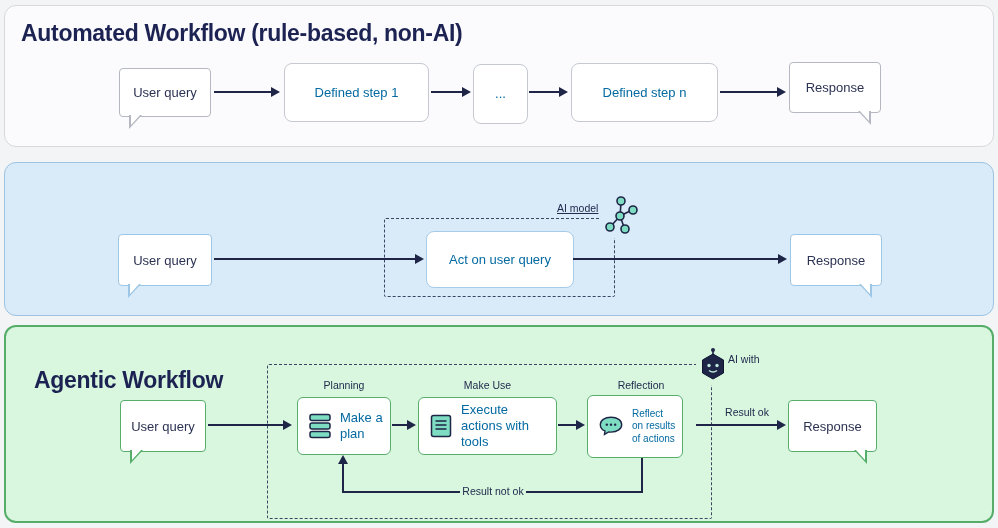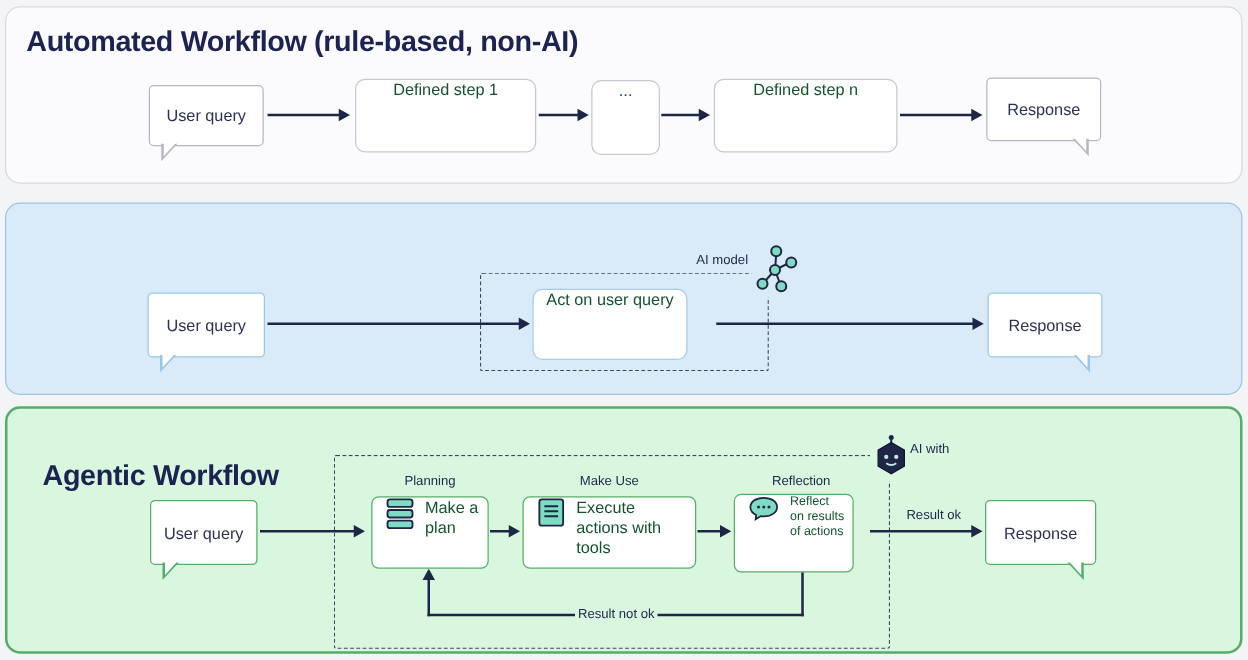--- a/index.html
+++ b/index.html
@@ -8,22 +8,22 @@
   #stage { position:relative; width:998px; height:528px; overflow:hidden; background:#f3f4f6; }
 
   .panel { position:absolute; left:4px; width:990px; border-radius:12px; }
   .sec1 { top:5px;   height:142px; background:#fbfbfd; border:1px solid #d8d9de; --bc:#b5b8c2; --nb:#c6c9d2; }
   .sec2 { top:162px; height:154px; background:#d9eaf8; border:1.5px solid #9cc3e3; --bc:#9cc6e6; --nb:#a6cce9; }
   .sec3 { top:325px; height:198px; background:#d8f7de; border:2px solid #55ad69; --bc:#56ae6a; --nb:#56ae6a; }
 
   .title { position:absolute; font-size:23px; font-weight:700; color:#1c2352; letter-spacing:-0.3px; }
 
   .node { position:absolute; background:#fff; border:1px solid var(--nb); border-radius:8px;
-          display:flex; justify-content:center; text-align:center;
-          font-size:13px; color:#14532d; line-height:1.22; }
+          display:flex; align-items:center; justify-content:center; text-align:center;
+          font-size:13px; color:#0369a1; line-height:1.22; }
   .sec3 .node { border-width:1.5px; border-radius:6px; }
   .iconbox { justify-content:flex-start; text-align:left; padding:0 6px 0 10px; gap:8px; }
   .iconbox .txt { flex:1; }
 
   .bubble { position:absolute; background:#fff; border:1.5px solid var(--bc); border-radius:4px;
             display:flex; align-items:center; justify-content:center; font-size:13px; color:#2b3252; }
   .bubble::before { content:''; position:absolute; bottom:-13px; left:9px; width:0; height:0;
             border-top:14px solid var(--bc); border-right:13px solid transparent; }
   .bubble::after  { content:''; position:absolute; bottom:-9px; left:11px; width:0; height:0;
             border-top:11px solid #fff; border-right:10px solid transparent; }
@@ -35,21 +35,21 @@
             border-left:9px solid #1e2546; border-top:5.5px solid transparent; border-bottom:5.5px solid transparent; }
   .arr-up { position:absolute; width:2px; background:#1e2546; }
   .arr-up::after { content:''; position:absolute; top:-8px; left:-4.5px; width:0; height:0;
             border-bottom:9px solid #1e2546; border-left:5.5px solid transparent; border-right:5.5px solid transparent; }
   .line-v { position:absolute; width:2px; background:#1e2546; }
   .line-h { position:absolute; height:2px; background:#1e2546; }
 
   .dashed { position:absolute; border:1.5px dashed #3a4660; border-radius:2px; }
 
   .slabel { position:absolute; font-size:10.5px; color:#222b4e; text-align:center; }
-  .chip   { padding:0 4px; }
+  .chip   { padding:0 4px;text-decoration:underline; }
   .sec2 .chip { background:#d9eaf8; }
   .iconwrap { position:absolute; line-height:0; }
   .sec2 .iconwrap { background:#d9eaf8; }
   .sec3 .iconwrap { background:#d8f7de; }
 </style>
 </head>
 <body>
 
 <div id="stage">
 
@@ -88,21 +88,21 @@
   <div class="panel sec2">
 
     <div class="dashed" style="left:379px; top:55px; width:231px; height:79px;"></div>
 
     <div class="bubble" style="left:113px; top:71px; width:94px; height:52px;">
       <span>User query</span>
     </div>
 
     <div class="arr" style="left:209px; top:95px; width:202px;"></div>
 
-    <div class="node" style="left:421px; top:68px; width:124px; height:57px;">
+    <div class="node" style="left:421px; top:68px; width:148px; height:57px;">
       <span>Act on user query</span>
     </div>
 
     <div class="slabel chip" style="left:548px; top:39px;">AI model</div>
 
     <div class="iconwrap" style="left:596px; top:29px; padding:2px;">
       <svg width="38" height="42" viewBox="0 0 38 42">
         <g stroke="#1e2546" stroke-width="1.6">
           <line x1="18" y1="9" x2="17" y2="22"></line>
           <line x1="17" y1="22" x2="29" y2="16"></line>

